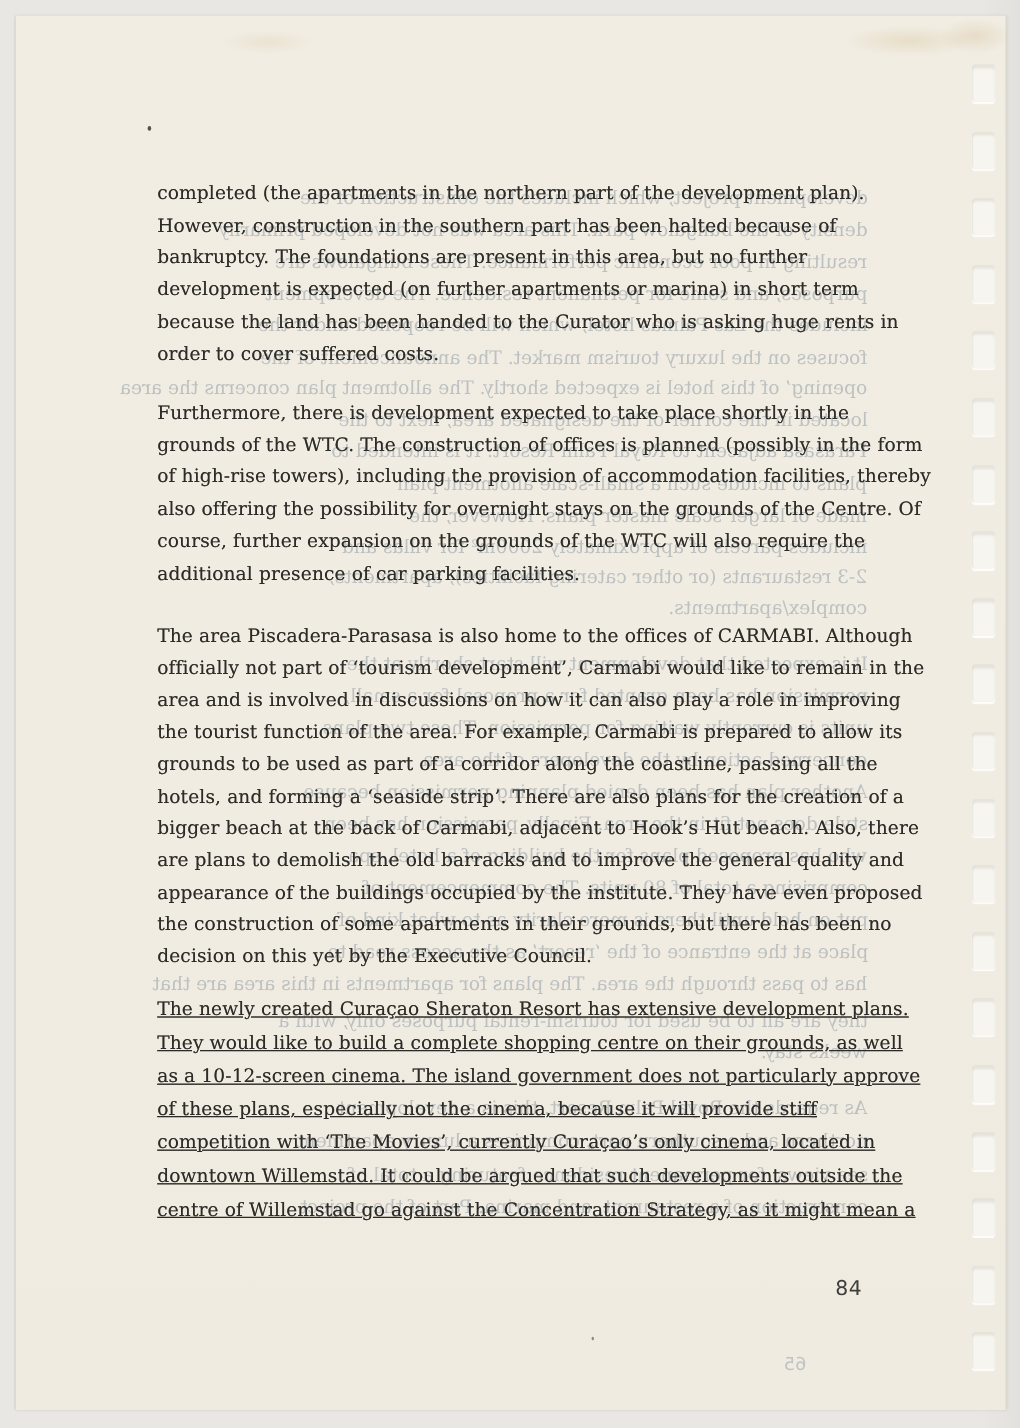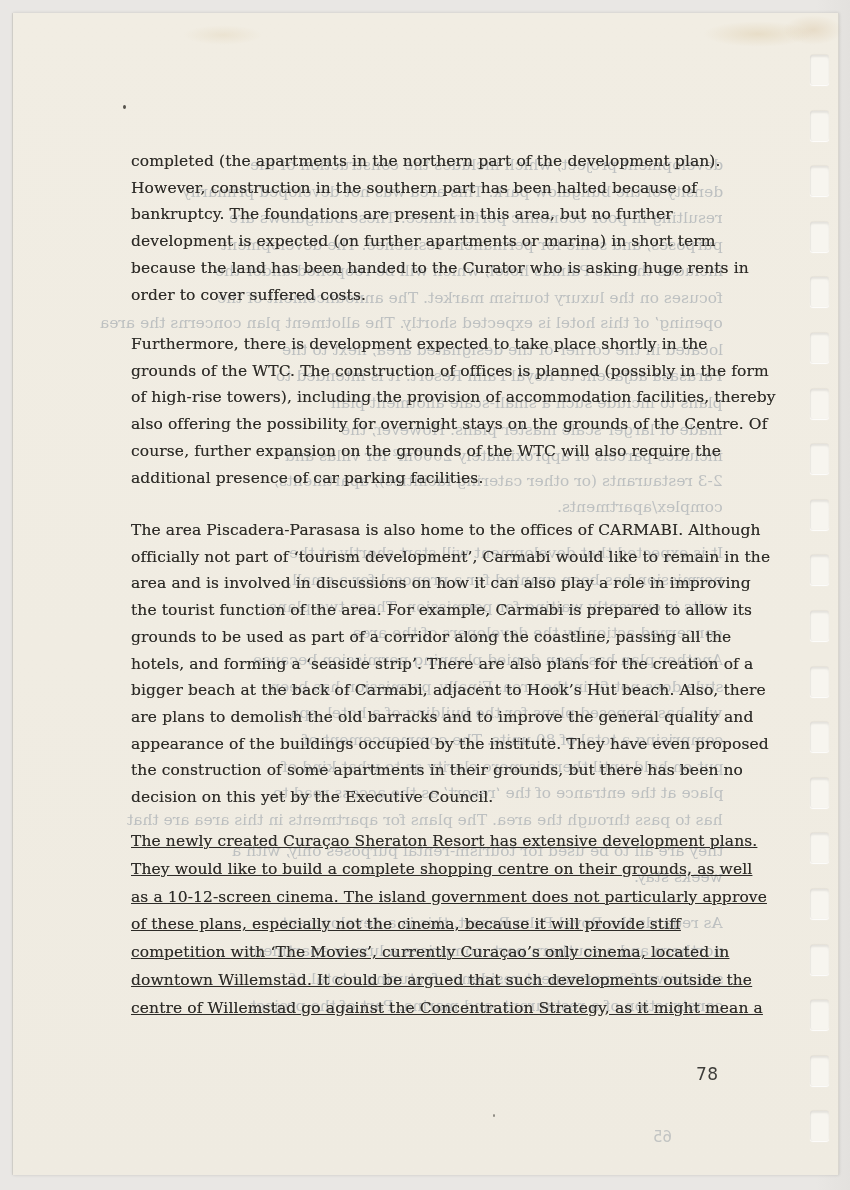--- a/index.html
+++ b/index.html
@@ -122,21 +122,21 @@
 the construction of some apartments in their grounds, but there has been no
 decision on this yet by the Executive Council.</p>
   <p class="para p4">The newly created Curaçao Sheraton Resort has extensive development plans.
 They would like to build a complete shopping centre on their grounds, as well
 as a 10-12-screen cinema. The island government does not particularly approve
 of these plans, especially not the cinema, because it will provide stiff
 competition with ‘The Movies’, currently Curaçao’s only cinema, located in
 downtown Willemstad. It could be argued that such developments outside the
 centre of Willemstad go against the Concentration Strategy, as it might mean a</p>
 
-  <div class="pageno">78</div>
+  <div class="pageno">84</div>
   <div class="ghost-pageno">65</div>
 
   <div id="holes">
       <div class="hole" style="top: 42px;"></div>
       <div class="hole" style="top: 97.6px;"></div>
       <div class="hole" style="top: 153.2px;"></div>
       <div class="hole" style="top: 208.8px;"></div>
       <div class="hole" style="top: 264.4px;"></div>
       <div class="hole" style="top: 320px;"></div>
       <div class="hole" style="top: 375.6px;"></div>

